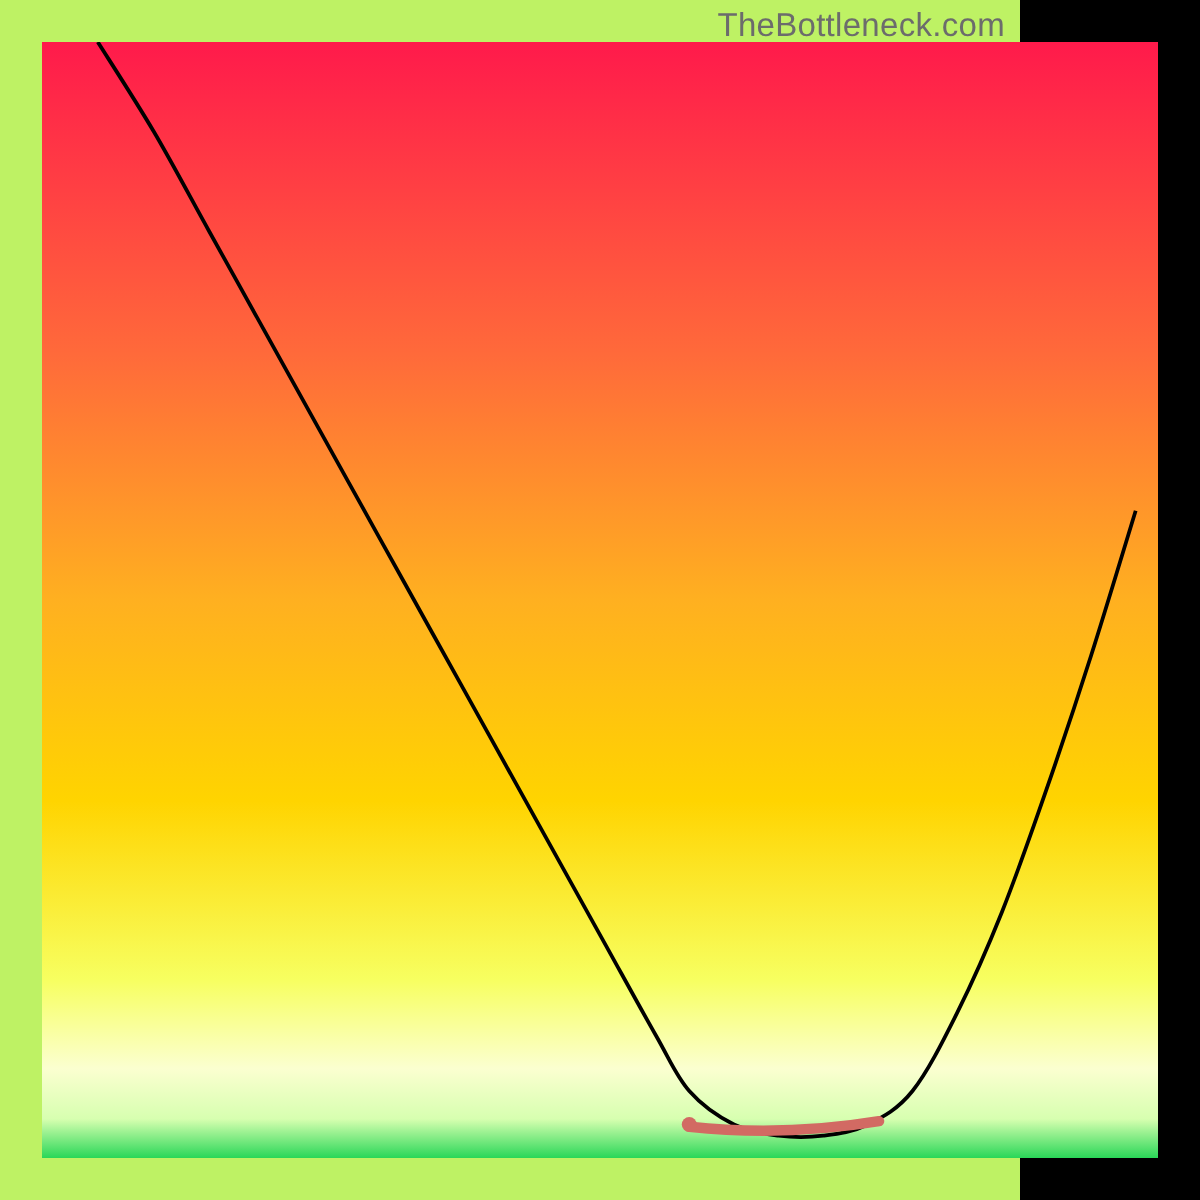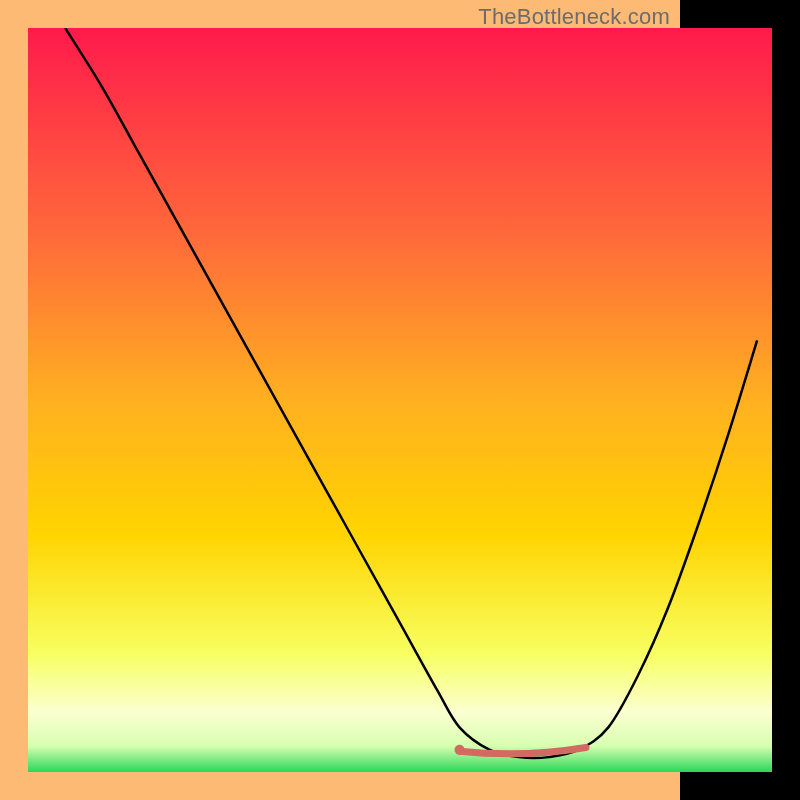--- a/index.html
+++ b/index.html
@@ -9,21 +9,21 @@
     height: 800px;
     background: #000;
     overflow: hidden;
   }
   .frame {
     position: absolute;
     top: 0;
     left: 0;
     width: 680px;
     height: 800px;
-    background: #fdba74;
+    background: #bef264;
   }
   .plot-area {
     position: absolute;
     top: 28px;
     left: 28px;
     width: 744px;
     height: 744px;
     overflow: hidden;
   }
   .gradient {

